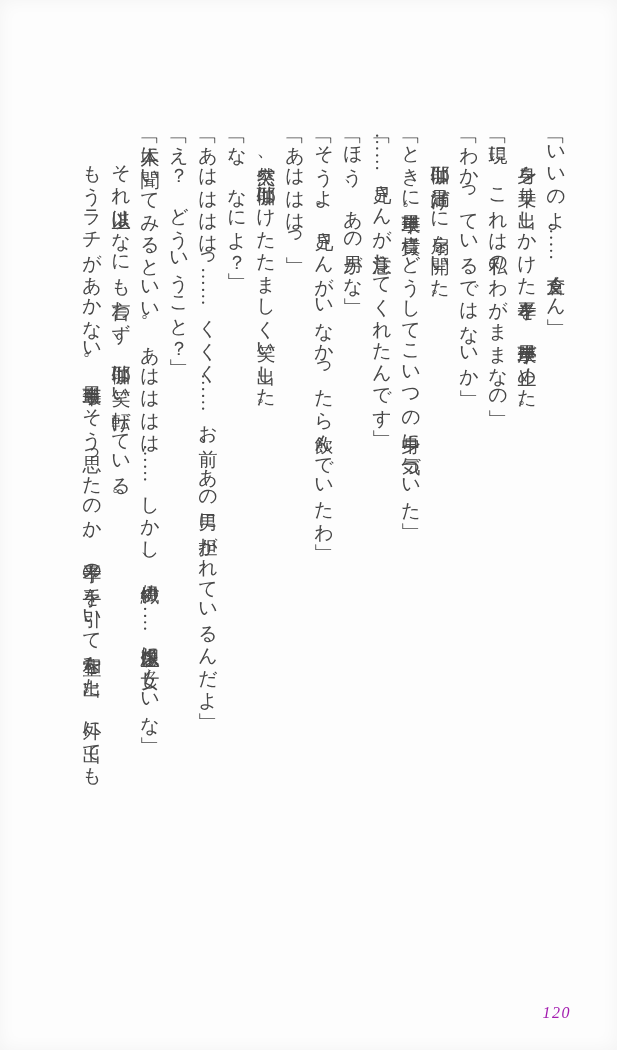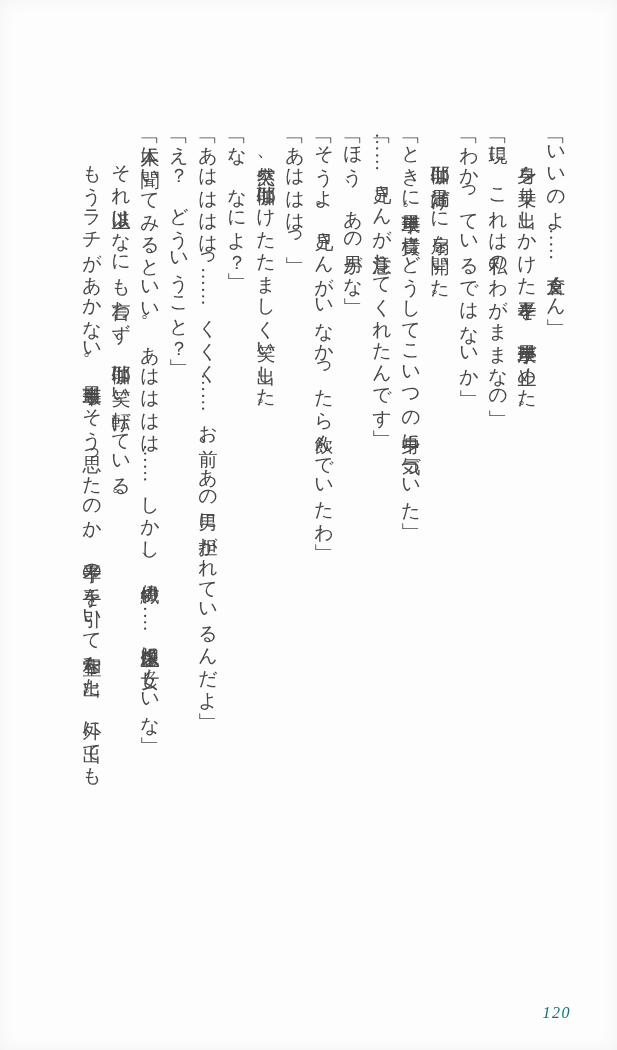--- a/index.html
+++ b/index.html
@@ -45,21 +45,21 @@
   }
   .text-area p.indent {
     text-indent: 1em;
   }
   .page-number {
     position: absolute;
     top: 1004px;
     right: 46px;
     font-size: 16px;
     font-style: italic;
-    color: #0f766e;
+    color: #a21caf;
     letter-spacing: 1.5px;
   }
 </style>
 </head>
 <body>
 
 <div class="page">
 
   <div class="text-area">
     <p>「いいのよ……支倉くん」</p>

